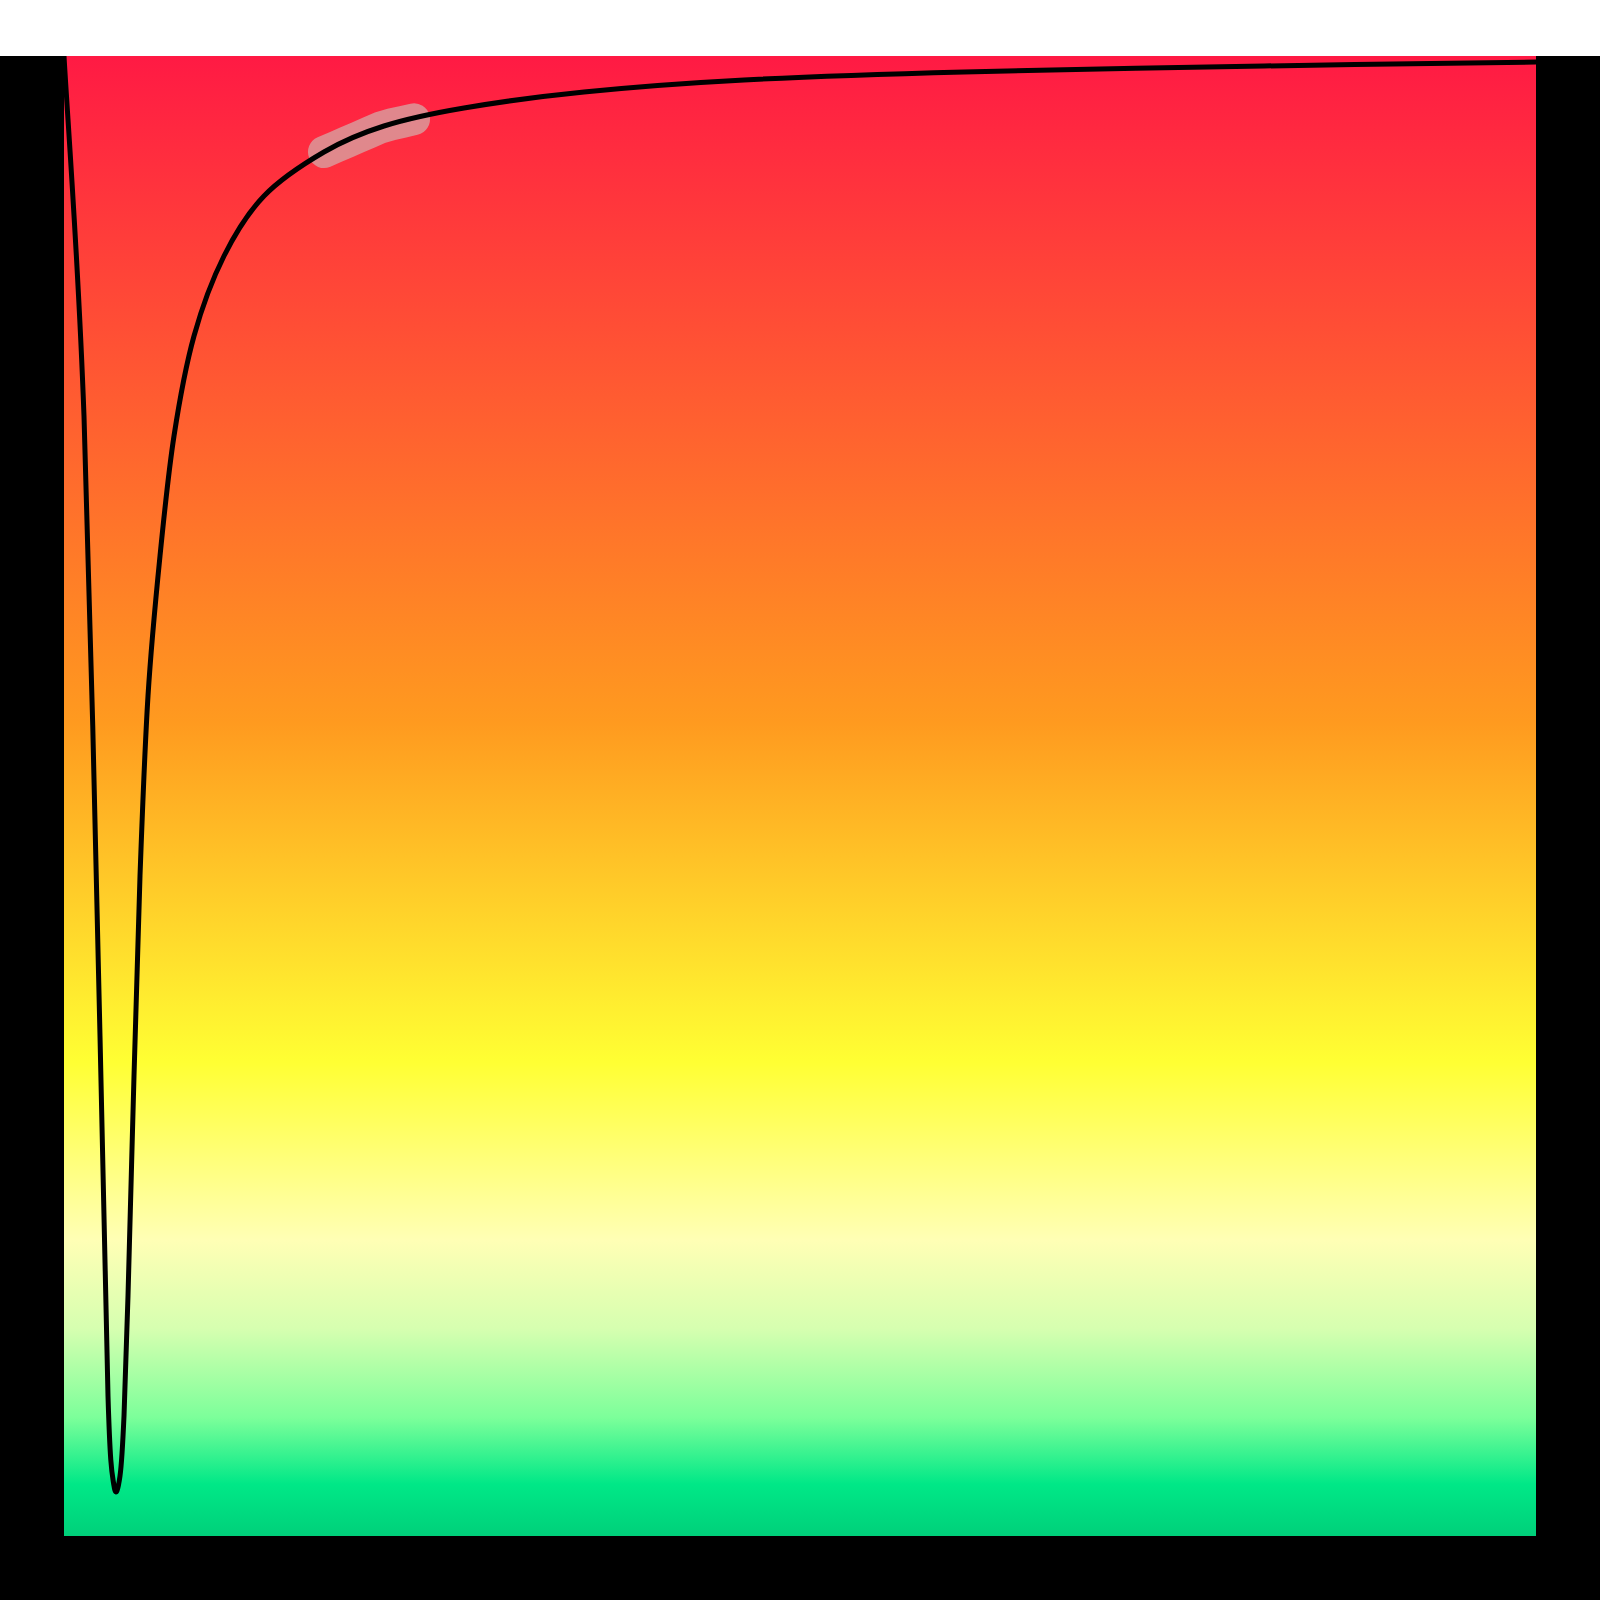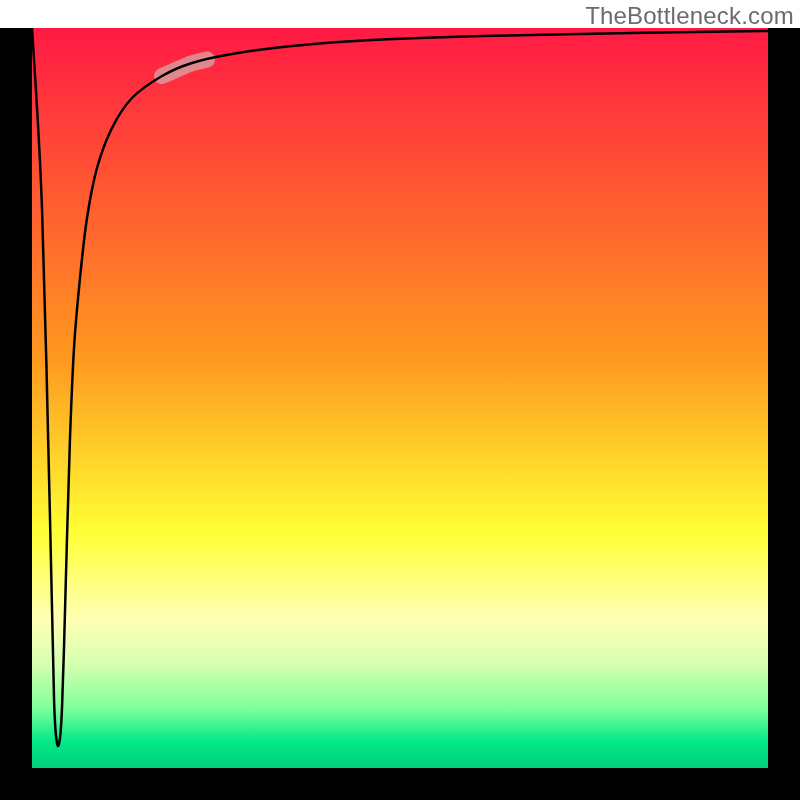--- a/index.html
+++ b/index.html
@@ -55,21 +55,20 @@
     stroke-opacity: 0.80;
     stroke-width: 16;
     stroke-linecap: round;
   }
 </style>
 </head>
 <body>
 
 <div class="stage">
 
-  <div class="watermark">TheBottleneck.com</div>
 
   <div class="frame">
     <div class="plot">
       <svg id="plot-svg" width="736" height="740">
         <defs>
           <linearGradient id="bg-grad" x1="0" y1="0" x2="0" y2="1">
               <stop offset="0%" stop-color="#ff1a44"></stop>
               <stop offset="45%" stop-color="#ff9a1f"></stop>
               <stop offset="68%" stop-color="#ffff33"></stop>
               <stop offset="80%" stop-color="#ffffb5"></stop>

